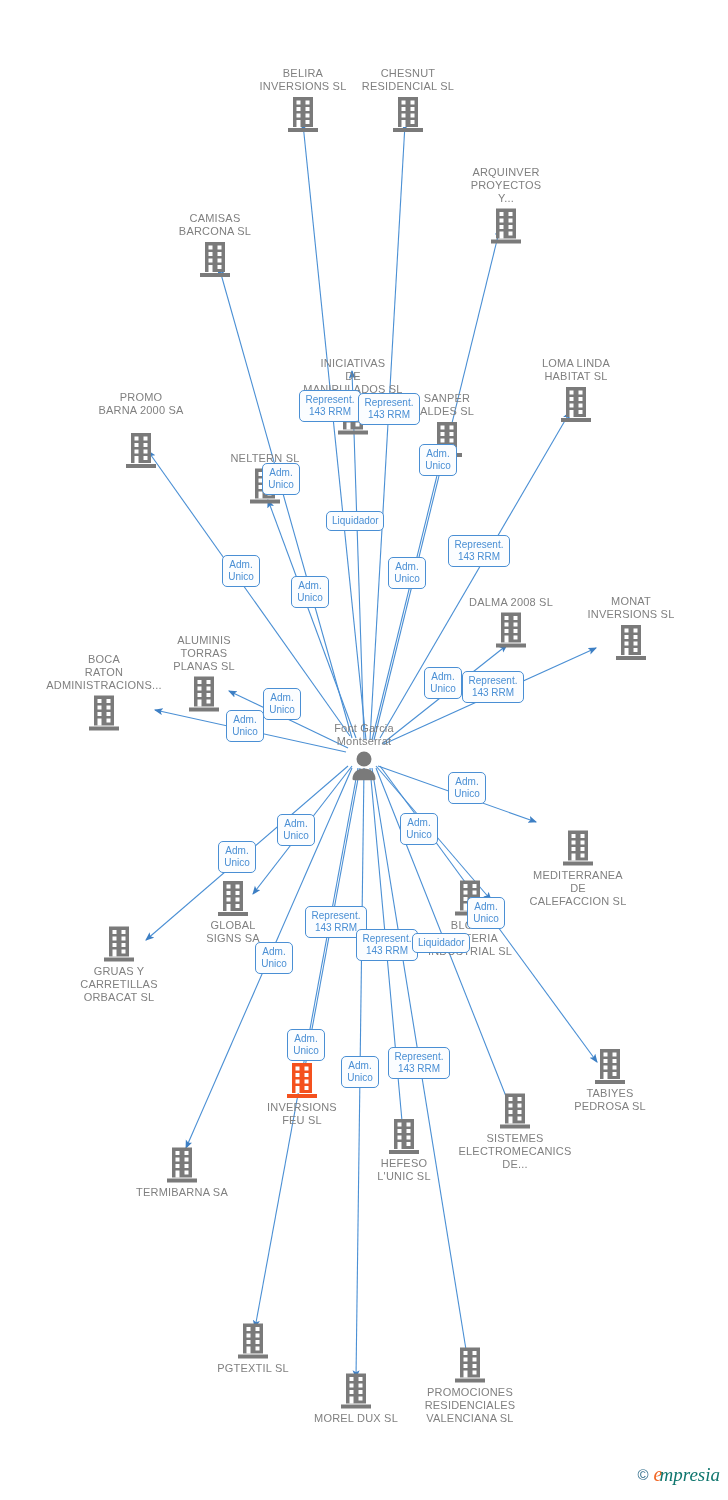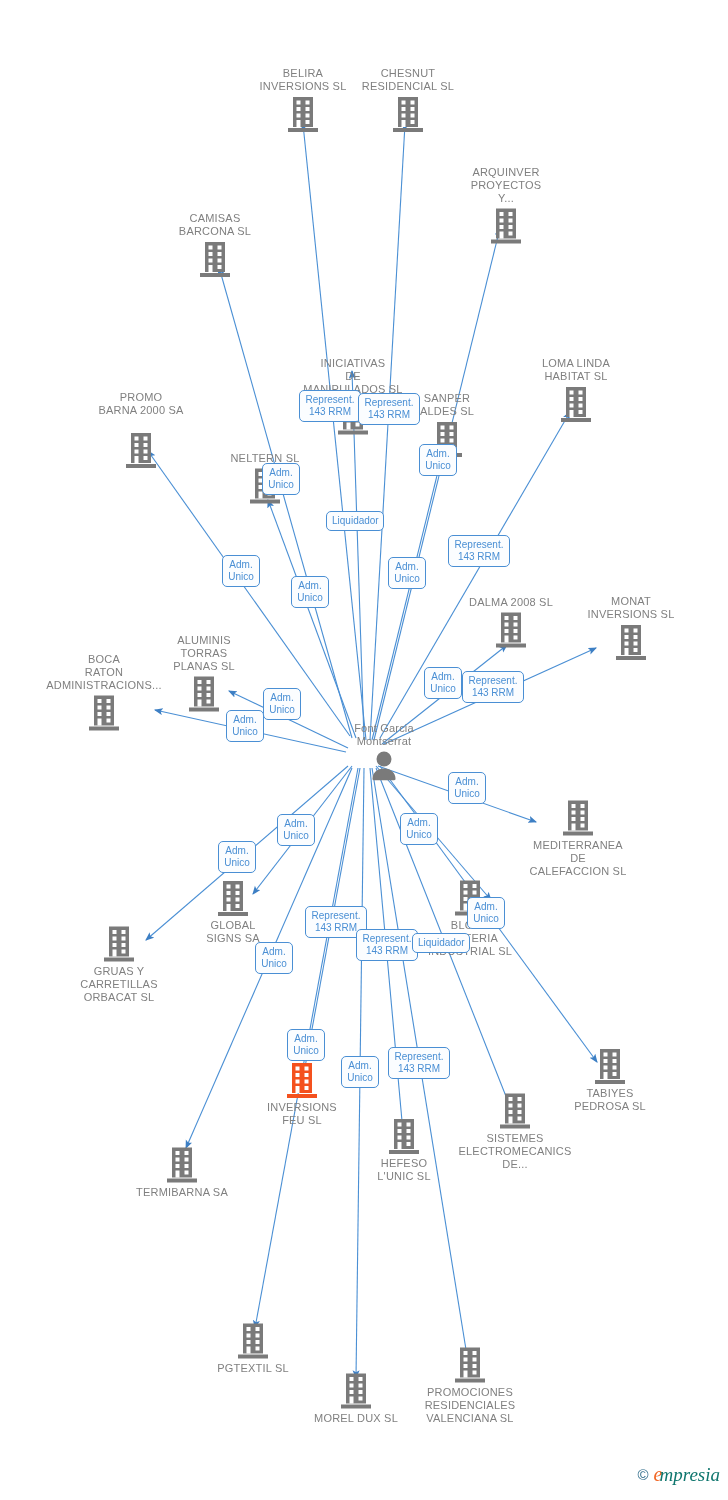--- a/index.html
+++ b/index.html
@@ -299,21 +299,21 @@
             <rect x="19.5" y="5.5" width="4" height="4" fill="#fff"></rect>
             <rect x="10.5" y="12" width="4" height="4" fill="#fff"></rect>
             <rect x="19.5" y="12" width="4" height="4" fill="#fff"></rect>
             <rect x="10.5" y="18.5" width="4" height="4" fill="#fff"></rect>
             <rect x="19.5" y="18.5" width="4" height="4" fill="#fff"></rect>
             <rect x="10.5" y="25" width="4" height="7" fill="#fff"></rect>
             <rect x="19.5" y="25" width="4" height="4" fill="#fff"></rect>
           </svg>
         </div>
       </div>
-      <div class="node lbl-below" style="left: 578px; top: 838px; justify-content: space-between;">
+      <div class="node lbl-below" style="left: 578px; top: 868px; justify-content: space-between;">
         <div>
           <svg class="ico" viewBox="0 0 34 38" xmlns="http://www.w3.org/2000/svg">
             <rect x="7" y="2" width="20" height="30" fill="#7a7a7a"></rect>
             <rect x="2" y="33" width="30" height="4" fill="#7a7a7a"></rect>
             <rect x="10.5" y="5.5" width="4" height="4" fill="#fff"></rect>
             <rect x="19.5" y="5.5" width="4" height="4" fill="#fff"></rect>
             <rect x="10.5" y="12" width="4" height="4" fill="#fff"></rect>
             <rect x="19.5" y="12" width="4" height="4" fill="#fff"></rect>
             <rect x="10.5" y="18.5" width="4" height="4" fill="#fff"></rect>
             <rect x="19.5" y="18.5" width="4" height="4" fill="#fff"></rect>
@@ -517,21 +517,21 @@
             <rect x="10.5" y="18.5" width="4" height="4" fill="#fff"></rect>
             <rect x="19.5" y="18.5" width="4" height="4" fill="#fff"></rect>
             <rect x="10.5" y="25" width="4" height="7" fill="#fff"></rect>
             <rect x="19.5" y="25" width="4" height="4" fill="#fff"></rect>
           </svg>
         </div>
         <div class="cap">PROMOCIONES
 RESIDENCIALES
 VALENCIANA SL</div>
       </div>
-      <div class="node lbl-above person" style="left: 384px; top: 752px;">
+      <div class="node lbl-above person" style="left: 364px; top: 752px;">
         <div class="cap">Font Garcia
 Montserrat</div>
         <div>
           <svg class="ico" viewBox="0 0 30 32" xmlns="http://www.w3.org/2000/svg">
             <circle cx="15" cy="9" r="7.5" fill="#7a7a7a"></circle>
             <path d="M15 18.5c-7 0-11.5 4.6-11.5 10.3 0 1 .4 1.4 1.4 1.4h20.2c1 0 1.4-.4 1.4-1.4 0-5.7-4.5-10.3-11.5-10.3z" fill="#7a7a7a"></path>
           </svg>
         </div>
       </div>
     </div>

